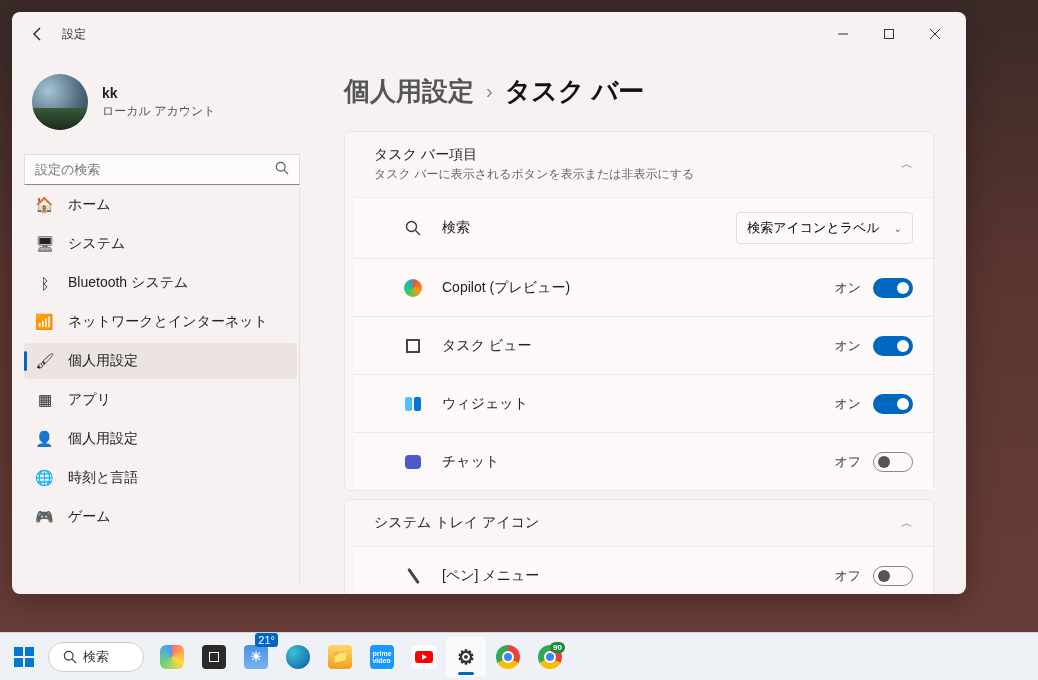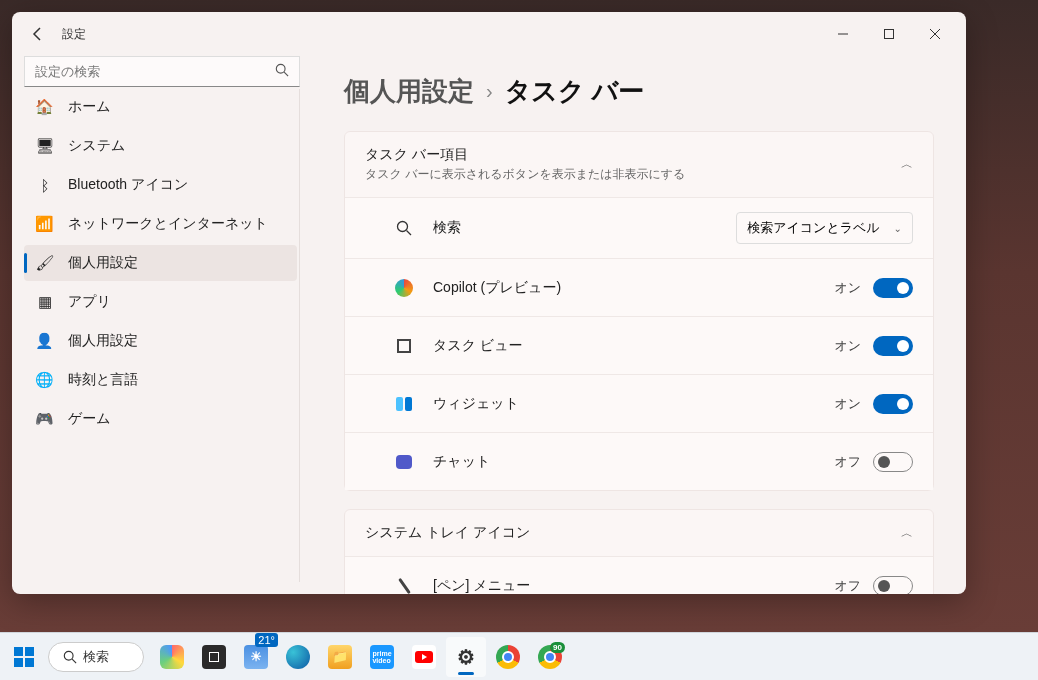--- a/index.html
+++ b/index.html
@@ -37,21 +37,21 @@
 .nav-item.active::before { content: ""; position: absolute; left: 0; top: 8px; bottom: 8px; width: 3px; background: #0067c0; border-radius: 2px; }
 .nav-icon { width: 18px; height: 18px; display: flex; align-items: center; justify-content: center; font-size: 15px; }
 
 
 .main { flex: 1; padding: 8px 32px 0 32px; overflow-y: auto; }
 .breadcrumb { display: flex; align-items: center; gap: 12px; margin-bottom: 22px; margin-top: 10px; }
 .bc-parent { font-size: 26px; font-weight: 600; color: #555; }
 .bc-sep { font-size: 20px; color: #888; }
 .bc-current { font-size: 26px; font-weight: 600; color: #111; }
 
-.card { background: #fbf6f5; border: 1px solid #eee5e3; border-radius: 6px; margin-bottom: 18px; }
+.card { background: #fbf6f5; border: 1px solid #eee5e3; border-radius: 6px; margin-bottom: 8px; padding-left: 9px; }
 .card-header { display: flex; align-items: center; padding: 14px 20px; cursor: pointer; }
 .card-headings { flex: 1; }
 .card-title { font-size: 14px; color: #222; }
 .card-sub { font-size: 12px; color: #666; margin-top: 2px; }
 .chevron { font-size: 12px; color: #555; }
 
 .setting-row { display: flex; align-items: center; padding: 14px 20px 14px 48px; min-height: 58px; border-top: 1px solid #efe8e6; background: #fdf9f8; }
 .setting-icon { width: 22px; height: 22px; margin-right: 18px; display: flex; align-items: center; justify-content: center; font-size: 16px; }
 .setting-label { flex: 1; font-size: 14px; color: #222; }
 .setting-status { font-size: 13px; color: #444; margin-right: 12px; }
@@ -113,41 +113,48 @@
         <svg width="10" height="10">
             <path d="M0 0 L10 10 M10 0 L0 10" stroke="#333"></path>
           </svg>
       </div>
     </div>
   </div>
 
   <div class="body">
 
     <div class="sidebar">
+      <div class="profile">
+        <div class="avatar"></div>
+        <div>
+          <div class="profile-name">kk</div>
+          <div class="profile-sub">ローカル アカウント</div>
+        </div>
+      </div>
       <div class="search-box">
         <input type="text" placeholder="設定の検索" style="">
         <span class="sicon">
           <svg width="14" height="14" viewBox="0 0 16 16">
               <circle cx="6.5" cy="6.5" r="5" stroke="#555" fill="none" stroke-width="1.3"></circle>
               <line x1="10.5" y1="10.5" x2="15" y2="15" stroke="#555" stroke-width="1.3"></line>
             </svg>
         </span>
       </div>
       <div class="nav" id="nav">
           <div class="nav-item">
             <span class="nav-icon">🏠</span>
             <span>ホーム</span>
           </div>
           <div class="nav-item">
             <span class="nav-icon">🖥</span>
             <span>システム</span>
           </div>
           <div class="nav-item">
             <span class="nav-icon">ᛒ</span>
-            <span>Bluetooth アイコン</span>
+            <span>Bluetooth システム</span>
           </div>
           <div class="nav-item">
             <span class="nav-icon">📶</span>
             <span>ネットワークとインターネット</span>
           </div>
           <div class="nav-item active">
             <span class="nav-icon">🖌</span>
             <span>個人用設定</span>
           </div>
           <div class="nav-item">

